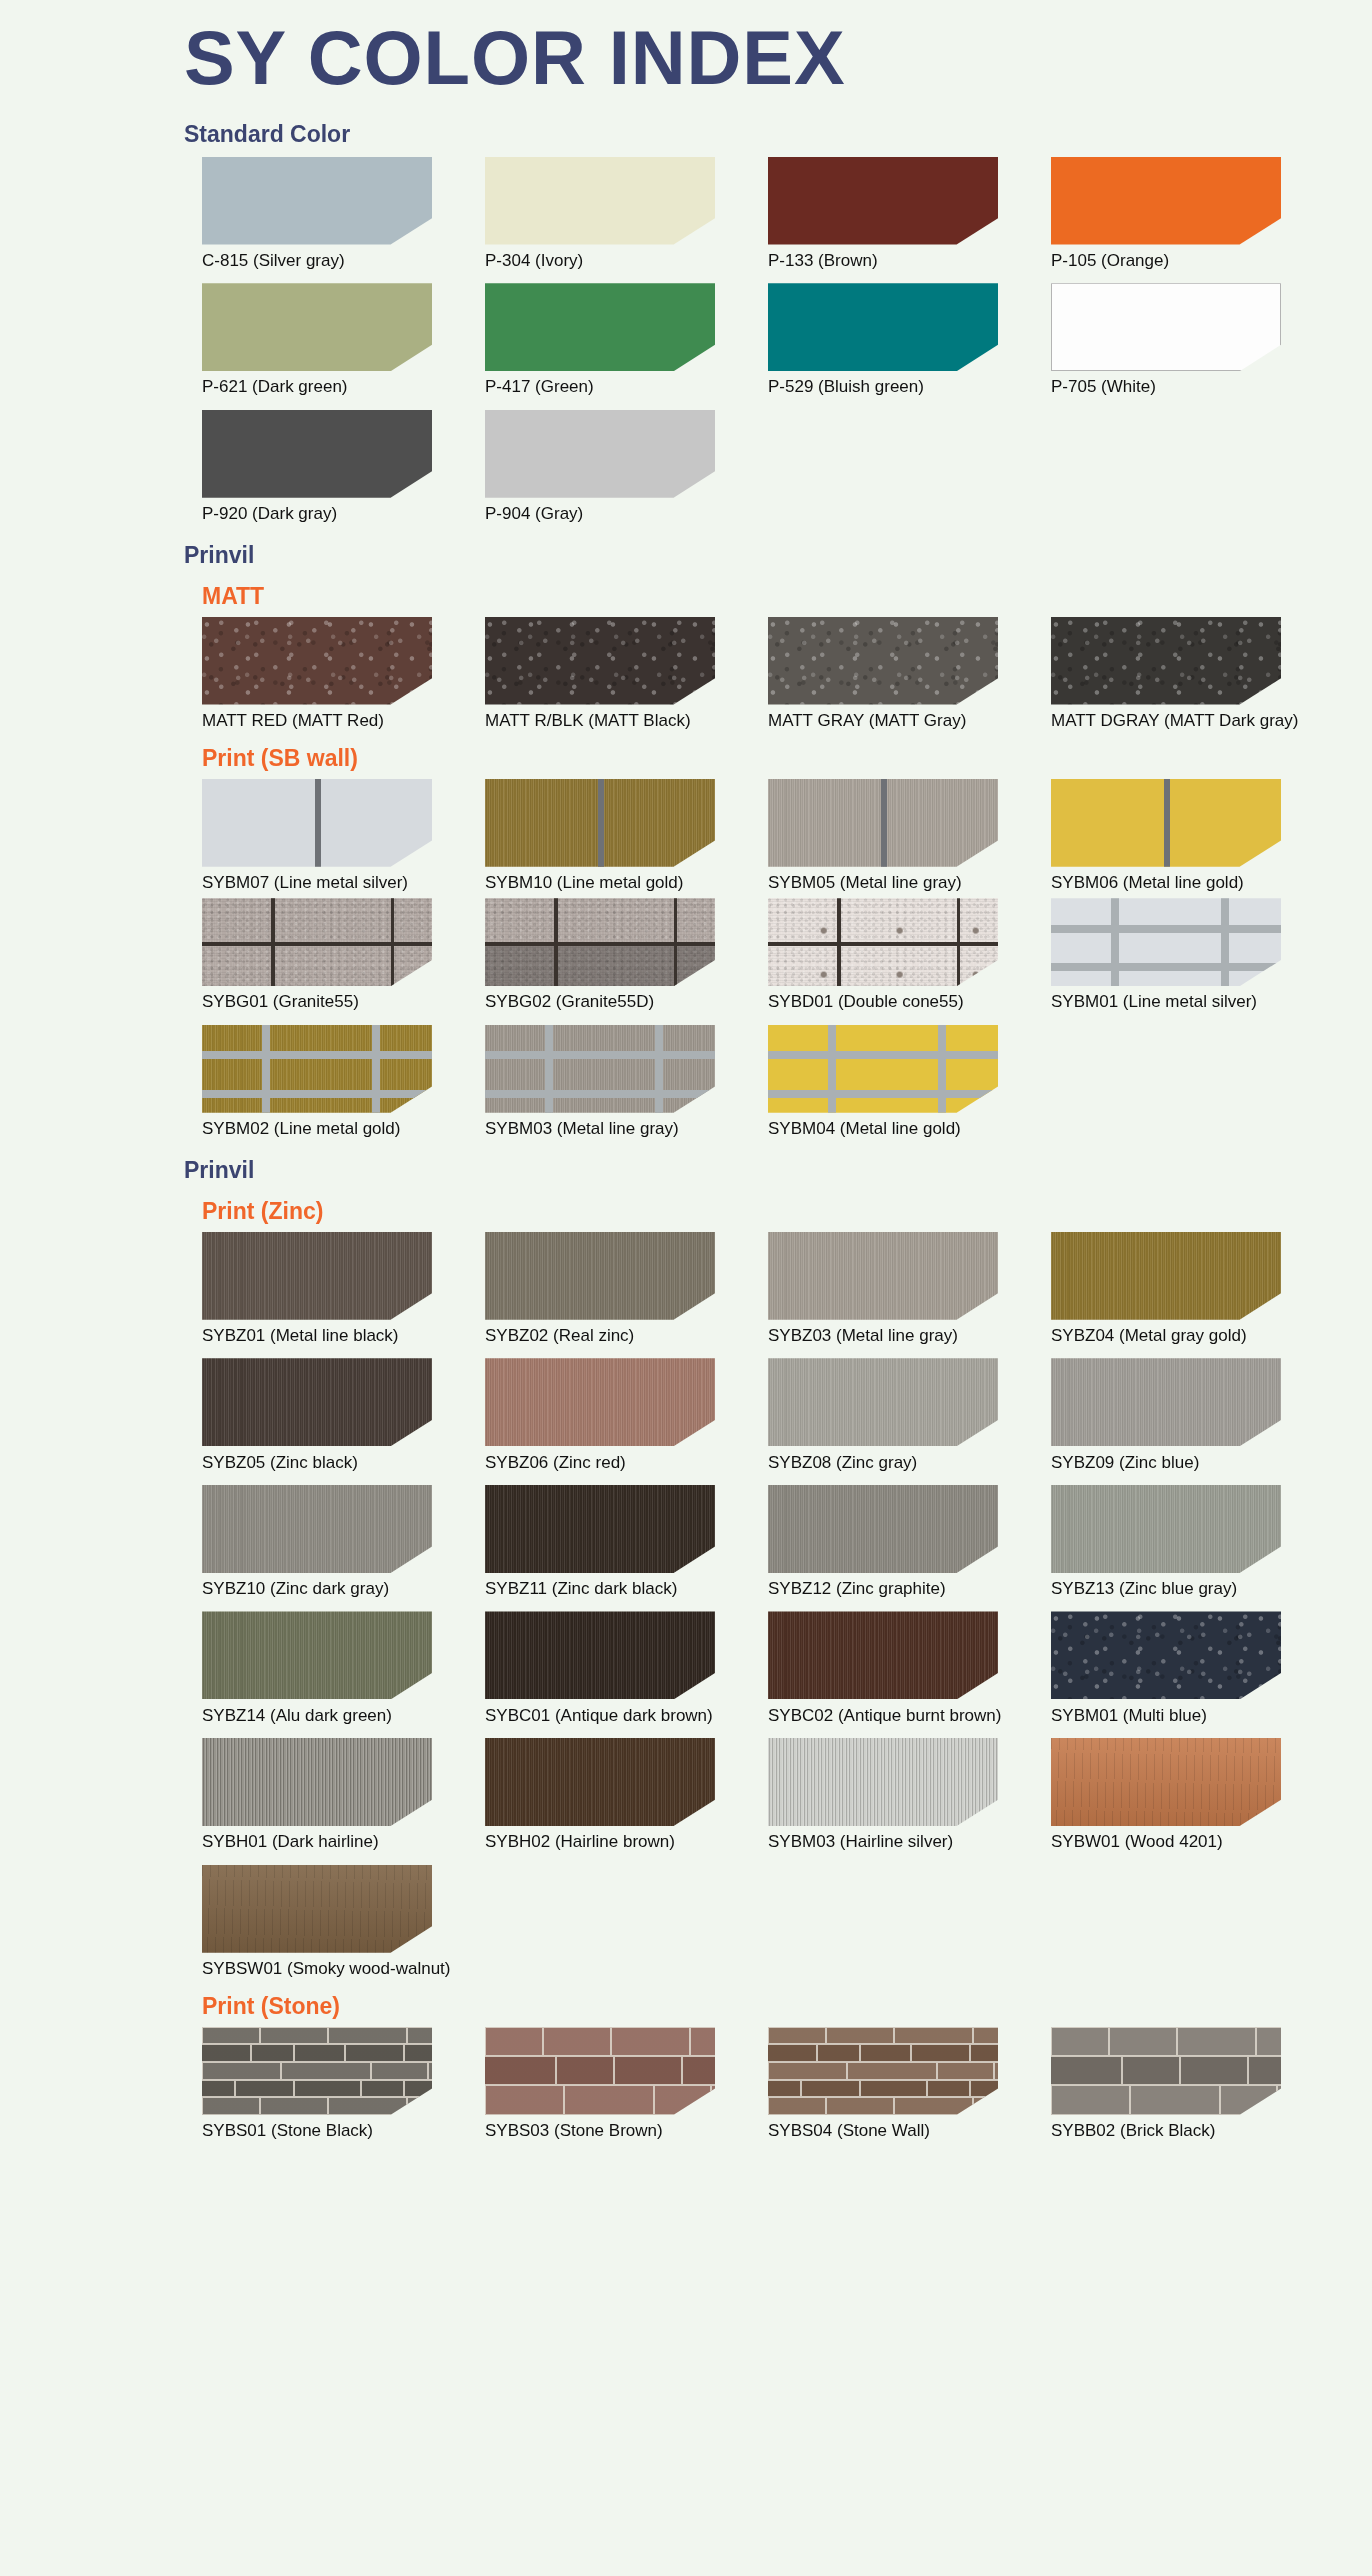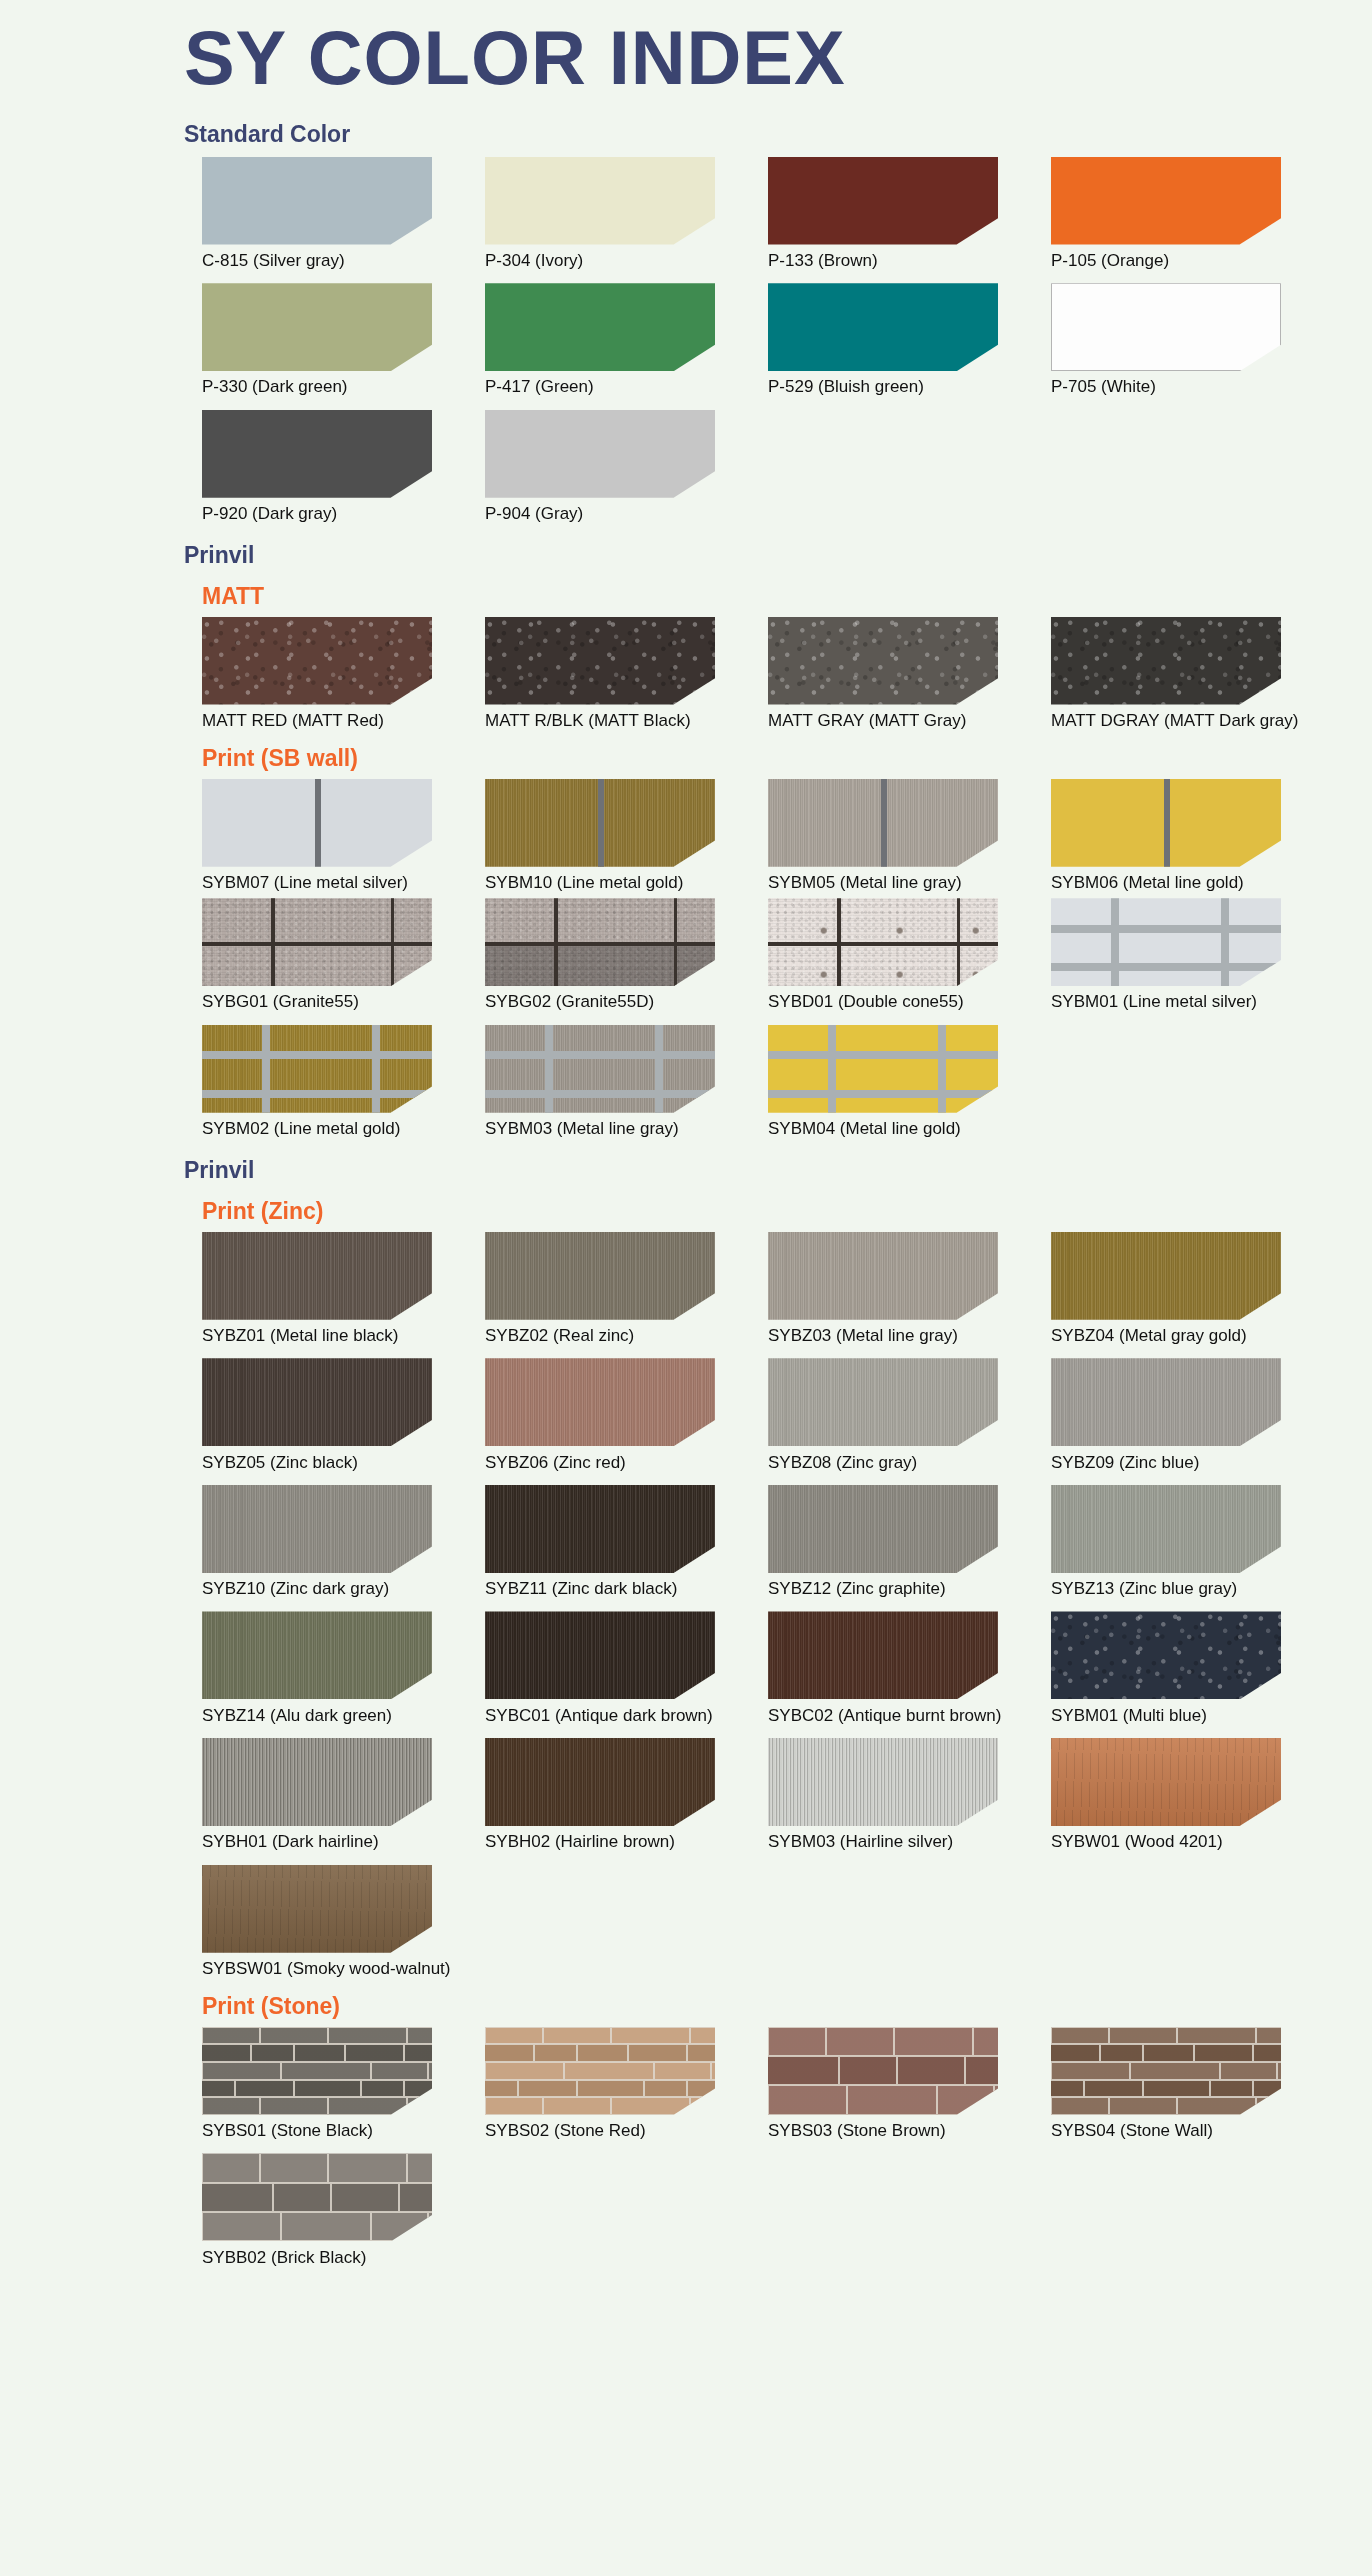--- a/index.html
+++ b/index.html
@@ -238,21 +238,21 @@
         <div class="swatch-cell">
           <div class="swatch-chip" style="background-color: rgb(107, 42, 34);"></div>
           <div class="swatch-label">P-133 (Brown)</div>
         </div>
         <div class="swatch-cell">
           <div class="swatch-chip" style="background-color: rgb(236, 106, 34);"></div>
           <div class="swatch-label">P-105 (Orange)</div>
         </div>
         <div class="swatch-cell">
           <div class="swatch-chip" style="background-color: rgb(170, 176, 131);"></div>
-          <div class="swatch-label">P-330 (Dark green)</div>
+          <div class="swatch-label">P-621 (Dark green)</div>
         </div>
         <div class="swatch-cell">
           <div class="swatch-chip" style="background-color: rgb(63, 139, 80);"></div>
           <div class="swatch-label">P-417 (Green)</div>
         </div>
         <div class="swatch-cell">
           <div class="swatch-chip" style="background-color: rgb(0, 121, 126);"></div>
           <div class="swatch-label">P-529 (Bluish green)</div>
         </div>
         <div class="swatch-cell">
@@ -554,49 +554,20 @@
               <i style="left: 88%; top: 60%; width: 22.25%; height: 20%; background: rgba(0, 0, 0, 0.1);"></i>
               <i style="left: 0%; top: 80%; width: 25%; height: 20%; background: rgba(255, 255, 255, 0.1);"></i>
               <i style="left: 25%; top: 80%; width: 29.6667%; height: 20%; background: rgba(255, 255, 255, 0.1);"></i>
               <i style="left: 54.6667%; top: 80%; width: 34.3333%; height: 20%; background: rgba(255, 255, 255, 0.1);"></i>
               <i style="left: 89%; top: 80%; width: 39%; height: 20%; background: rgba(255, 255, 255, 0.1);"></i>
             </div>
           </div>
           <div class="swatch-label">SYBS01 (Stone Black)</div>
         </div>
         <div class="swatch-cell">
-          <div class="swatch-chip" style="background-color: rgb(216, 171, 132);">
-            <div class="tx tx-stone">
-              <i style="left: 0%; top: 0%; width: 25%; height: 20%; background: rgba(255, 255, 255, 0.1);"></i>
-              <i style="left: 25%; top: 0%; width: 29.6667%; height: 20%; background: rgba(255, 255, 255, 0.1);"></i>
-              <i style="left: 54.6667%; top: 0%; width: 34.3333%; height: 20%; background: rgba(255, 255, 255, 0.1);"></i>
-              <i style="left: 89%; top: 0%; width: 39%; height: 20%; background: rgba(255, 255, 255, 0.1);"></i>
-              <i style="left: -8%; top: 20%; width: 29.25%; height: 20%; background: rgba(0, 0, 0, 0.1);"></i>
-              <i style="left: 21.25%; top: 20%; width: 18.75%; height: 20%; background: rgba(0, 0, 0, 0.1);"></i>
-              <i style="left: 40%; top: 20%; width: 22.25%; height: 20%; background: rgba(0, 0, 0, 0.1);"></i>
-              <i style="left: 62.25%; top: 20%; width: 25.75%; height: 20%; background: rgba(0, 0, 0, 0.1);"></i>
-              <i style="left: 88%; top: 20%; width: 29.25%; height: 20%; background: rgba(0, 0, 0, 0.1);"></i>
-              <i style="left: 0%; top: 40%; width: 34.3333%; height: 20%; background: rgba(255, 255, 255, 0.1);"></i>
-              <i style="left: 34.3333%; top: 40%; width: 39%; height: 20%; background: rgba(255, 255, 255, 0.1);"></i>
-              <i style="left: 73.3333%; top: 40%; width: 25%; height: 20%; background: rgba(255, 255, 255, 0.1);"></i>
-              <i style="left: 98.3333%; top: 40%; width: 29.6667%; height: 20%; background: rgba(255, 255, 255, 0.1);"></i>
-              <i style="left: -8%; top: 60%; width: 22.25%; height: 20%; background: rgba(0, 0, 0, 0.1);"></i>
-              <i style="left: 14.25%; top: 60%; width: 25.75%; height: 20%; background: rgba(0, 0, 0, 0.1);"></i>
-              <i style="left: 40%; top: 60%; width: 29.25%; height: 20%; background: rgba(0, 0, 0, 0.1);"></i>
-              <i style="left: 69.25%; top: 60%; width: 18.75%; height: 20%; background: rgba(0, 0, 0, 0.1);"></i>
-              <i style="left: 88%; top: 60%; width: 22.25%; height: 20%; background: rgba(0, 0, 0, 0.1);"></i>
-              <i style="left: 0%; top: 80%; width: 25%; height: 20%; background: rgba(255, 255, 255, 0.1);"></i>
-              <i style="left: 25%; top: 80%; width: 29.6667%; height: 20%; background: rgba(255, 255, 255, 0.1);"></i>
-              <i style="left: 54.6667%; top: 80%; width: 34.3333%; height: 20%; background: rgba(255, 255, 255, 0.1);"></i>
-              <i style="left: 89%; top: 80%; width: 39%; height: 20%; background: rgba(255, 255, 255, 0.1);"></i>
-            </div>
-          </div>
-          <div class="swatch-label">SYBS02 (Stone Red)</div>
-        </div>
-        <div class="swatch-cell">
           <div class="swatch-chip" style="background-color: rgb(156, 110, 96);">
             <div class="tx tx-stone">
               <i style="left: 0%; top: 0%; width: 25%; height: 33.3333%; background: rgba(255, 255, 255, 0.1);"></i>
               <i style="left: 25%; top: 0%; width: 29.6667%; height: 33.3333%; background: rgba(255, 255, 255, 0.1);"></i>
               <i style="left: 54.6667%; top: 0%; width: 34.3333%; height: 33.3333%; background: rgba(255, 255, 255, 0.1);"></i>
               <i style="left: 89%; top: 0%; width: 39%; height: 33.3333%; background: rgba(255, 255, 255, 0.1);"></i>
               <i style="left: -8%; top: 33.3333%; width: 39%; height: 33.3333%; background: rgba(0, 0, 0, 0.1);"></i>
               <i style="left: 31%; top: 33.3333%; width: 25%; height: 33.3333%; background: rgba(0, 0, 0, 0.1);"></i>
               <i style="left: 56%; top: 33.3333%; width: 29.6667%; height: 33.3333%; background: rgba(0, 0, 0, 0.1);"></i>
               <i style="left: 85.6667%; top: 33.3333%; width: 34.3333%; height: 33.3333%; background: rgba(0, 0, 0, 0.1);"></i>

